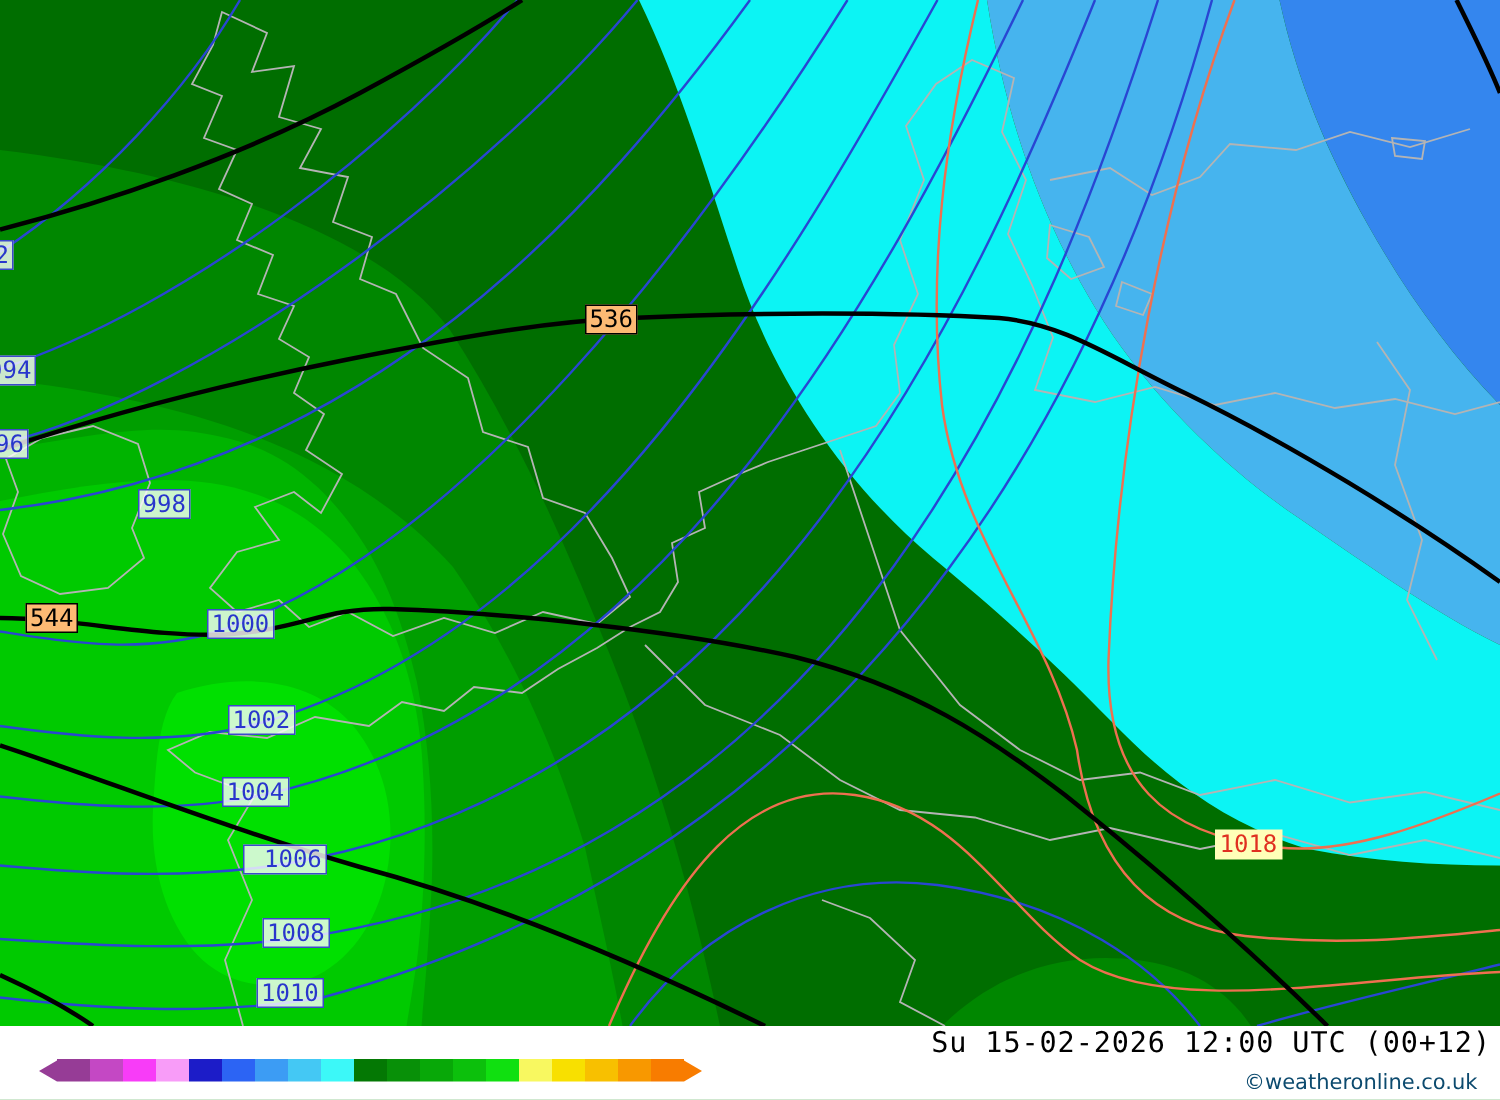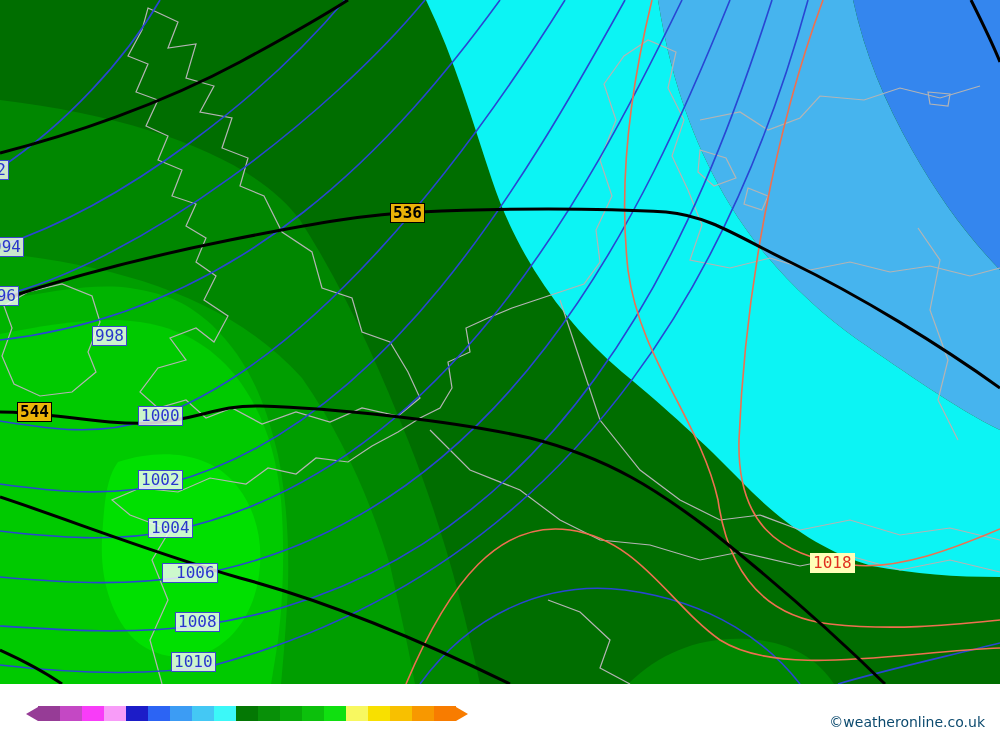--- a/index.html
+++ b/index.html
@@ -3,21 +3,21 @@
 <meta charset="utf-8">
 <style>
   html,body{margin:0;padding:0;background:#ffffff;}
   .screen{position:relative;width:1000px;height:733px;background:#ffffff;overflow:hidden;
           font-family:"DejaVu Sans Mono",monospace;}
   .map-wrap{position:absolute;left:0;top:0;width:1000px;height:684px;overflow:hidden;background:#008700;}
   .map-wrap svg{position:absolute;left:0;top:0;}
   .iso-label{position:absolute;font:16px "DejaVu Sans Mono",monospace;line-height:18px;
              color:#2936cc;background:rgba(255,255,255,0.80);border:1px solid #3c48cc;padding:0 2px;
              white-space:nowrap;}
-  .h-label{color:#000000;border:1px solid #000000;background:#eab308;font-weight:bold;}
+  .h-label{color:#000000;border:1px solid #000000;background:#fdba74;}
   .hi-label{color:#e03020;border:1px solid transparent;background:#ffffb8;}
   .caption{position:absolute;top:684px;font:19px "DejaVu Sans Mono",monospace;letter-spacing:0.6px;
            color:#000;white-space:pre;}
   .caption.left{left:2px;}
   .caption.right{right:6px;}
   .legend-bar{position:absolute;left:26px;top:706px;height:15px;display:flex;align-items:center;}
   .legend-bar .tri-l{width:0;height:0;border-top:7px solid transparent;border-bottom:7px solid transparent;
                      border-right:12px solid #963c96;}
   .legend-bar .tri-r{width:0;height:0;border-top:7px solid transparent;border-bottom:7px solid transparent;
                      border-left:12px solid #f87c00;}
@@ -111,28 +111,29 @@
     </svg>
 
     <div class="iso-label h-label" style="left:390px;top:203px;">536</div>
     <div class="iso-label h-label" style="left:17px;top:402px;">544</div>
 
     <div class="iso-label" style="left:-26px;top:160px;">992</div>
     <div class="iso-label" style="left:-11px;top:237px;">994</div>
     <div class="iso-label" style="left:-16px;top:286px;">996</div>
     <div class="iso-label" style="left:92px;top:326px;">998</div>
     <div class="iso-label" style="left:138px;top:406px;">1000</div>
-    <div class="iso-label" style="left:138px;top:470px;">1002</div>
+    <div class="iso-label" style="left:152px;top:470px;">1002</div>
     <div class="iso-label" style="left:148px;top:518px;">1004</div>
     <div class="iso-label" style="left:162px;top:563px;padding-left:13px;">1006</div>
     <div class="iso-label" style="left:175px;top:612px;">1008</div>
     <div class="iso-label" style="left:171px;top:652px;">1010</div>
     <div class="iso-label hi-label" style="left:810px;top:553px;">1018</div>
   </div>
 
+  <div class="caption right">Su 15-02-2026 12:00 UTC (00+12)</div>
 
   <div class="legend-bar">
     <div class="tri-l"></div>
     <div id="legend-blocks" style="display:flex;">
         <div class="blk" style="background: rgb(150, 60, 150);"></div>
         <div class="blk" style="background: rgb(196, 72, 196);"></div>
         <div class="blk" style="background: rgb(248, 60, 248);"></div>
         <div class="blk" style="background: rgb(248, 156, 248);"></div>
         <div class="blk" style="background: rgb(28, 28, 200);"></div>
         <div class="blk" style="background: rgb(44, 100, 244);"></div>

